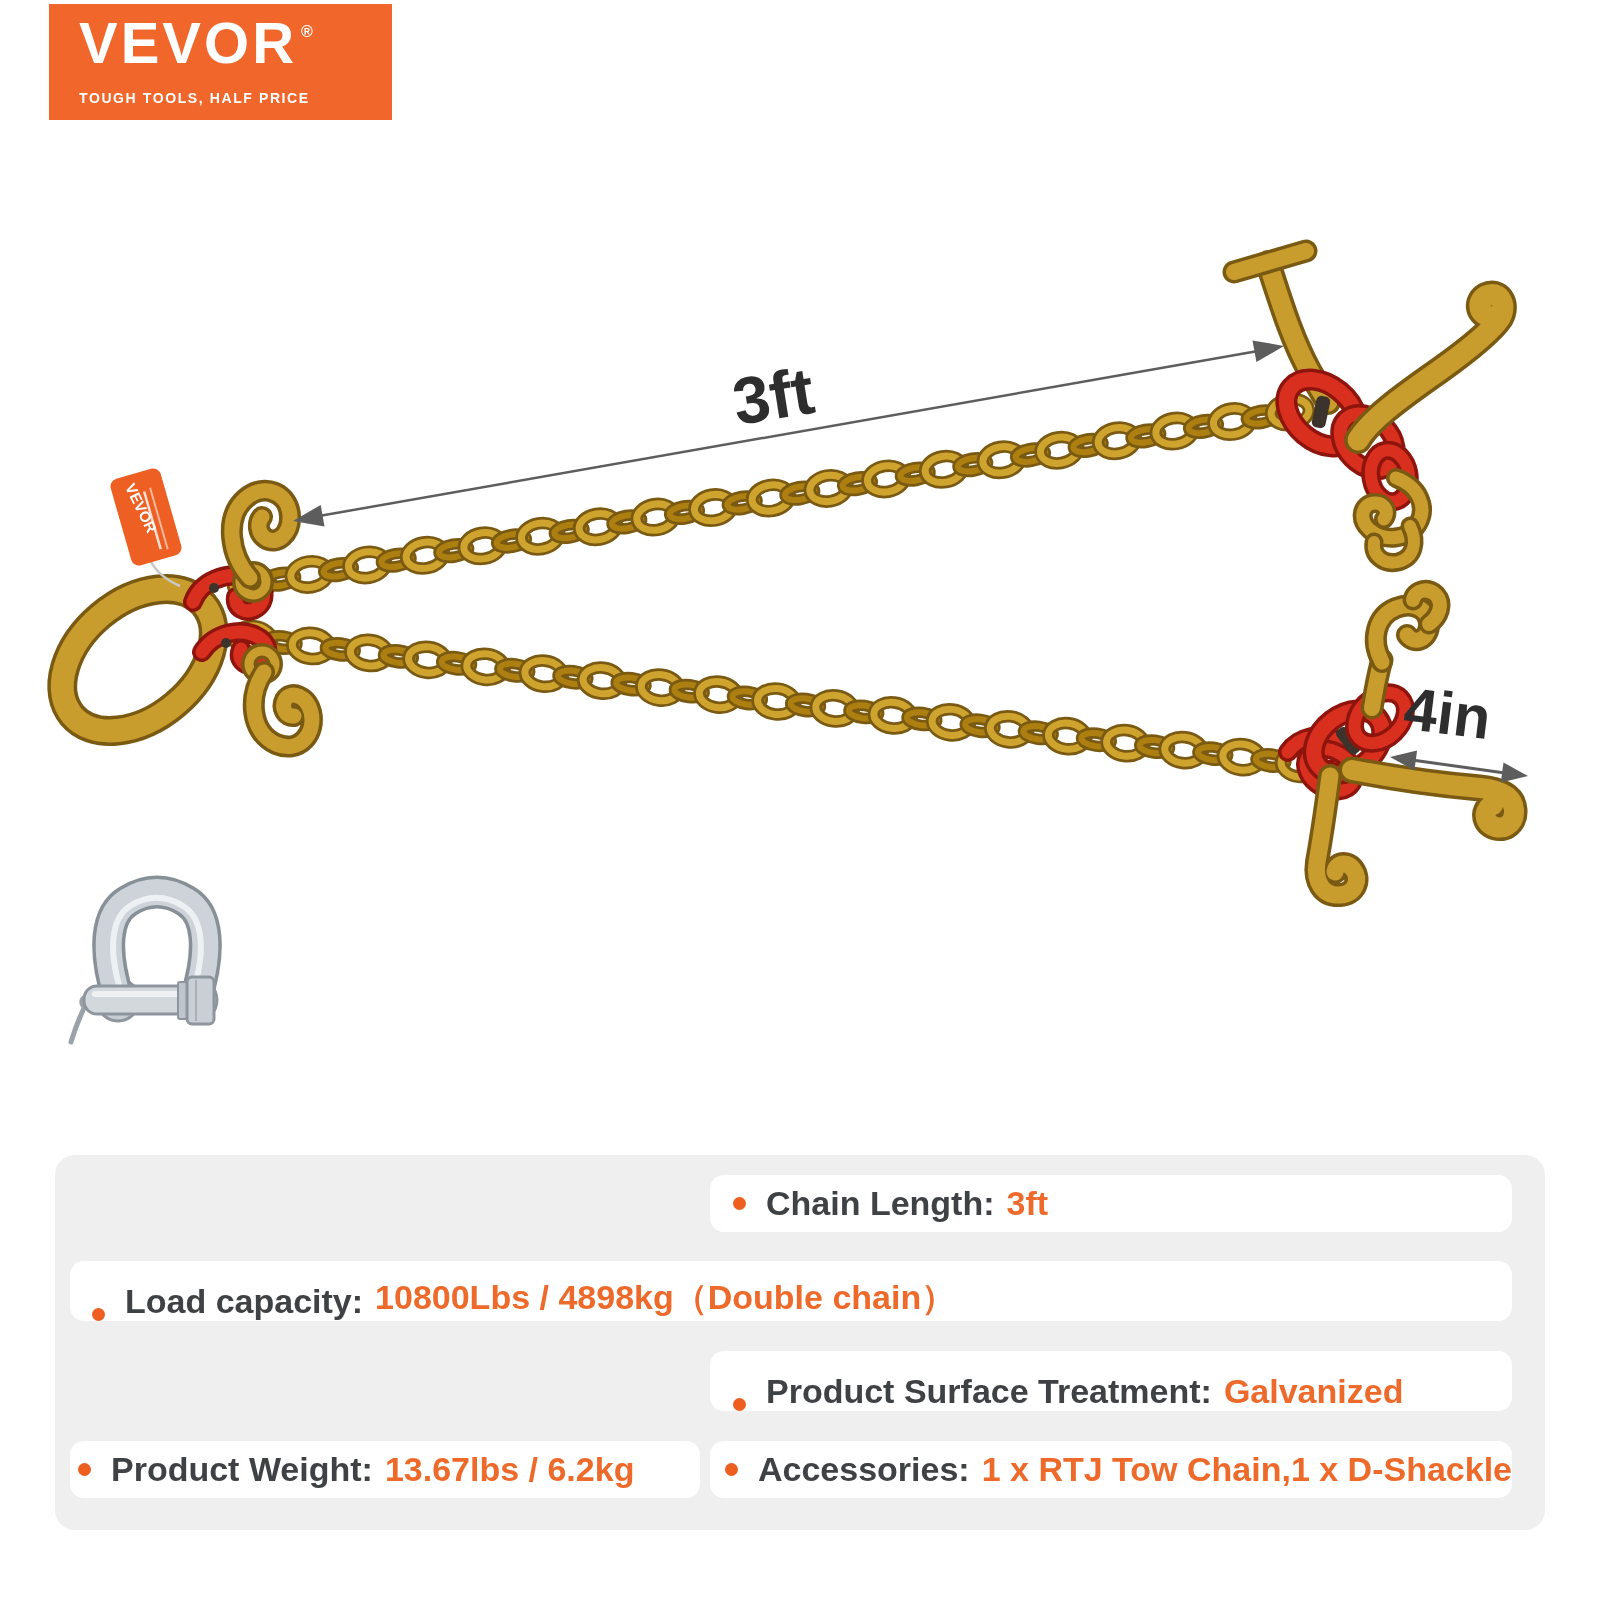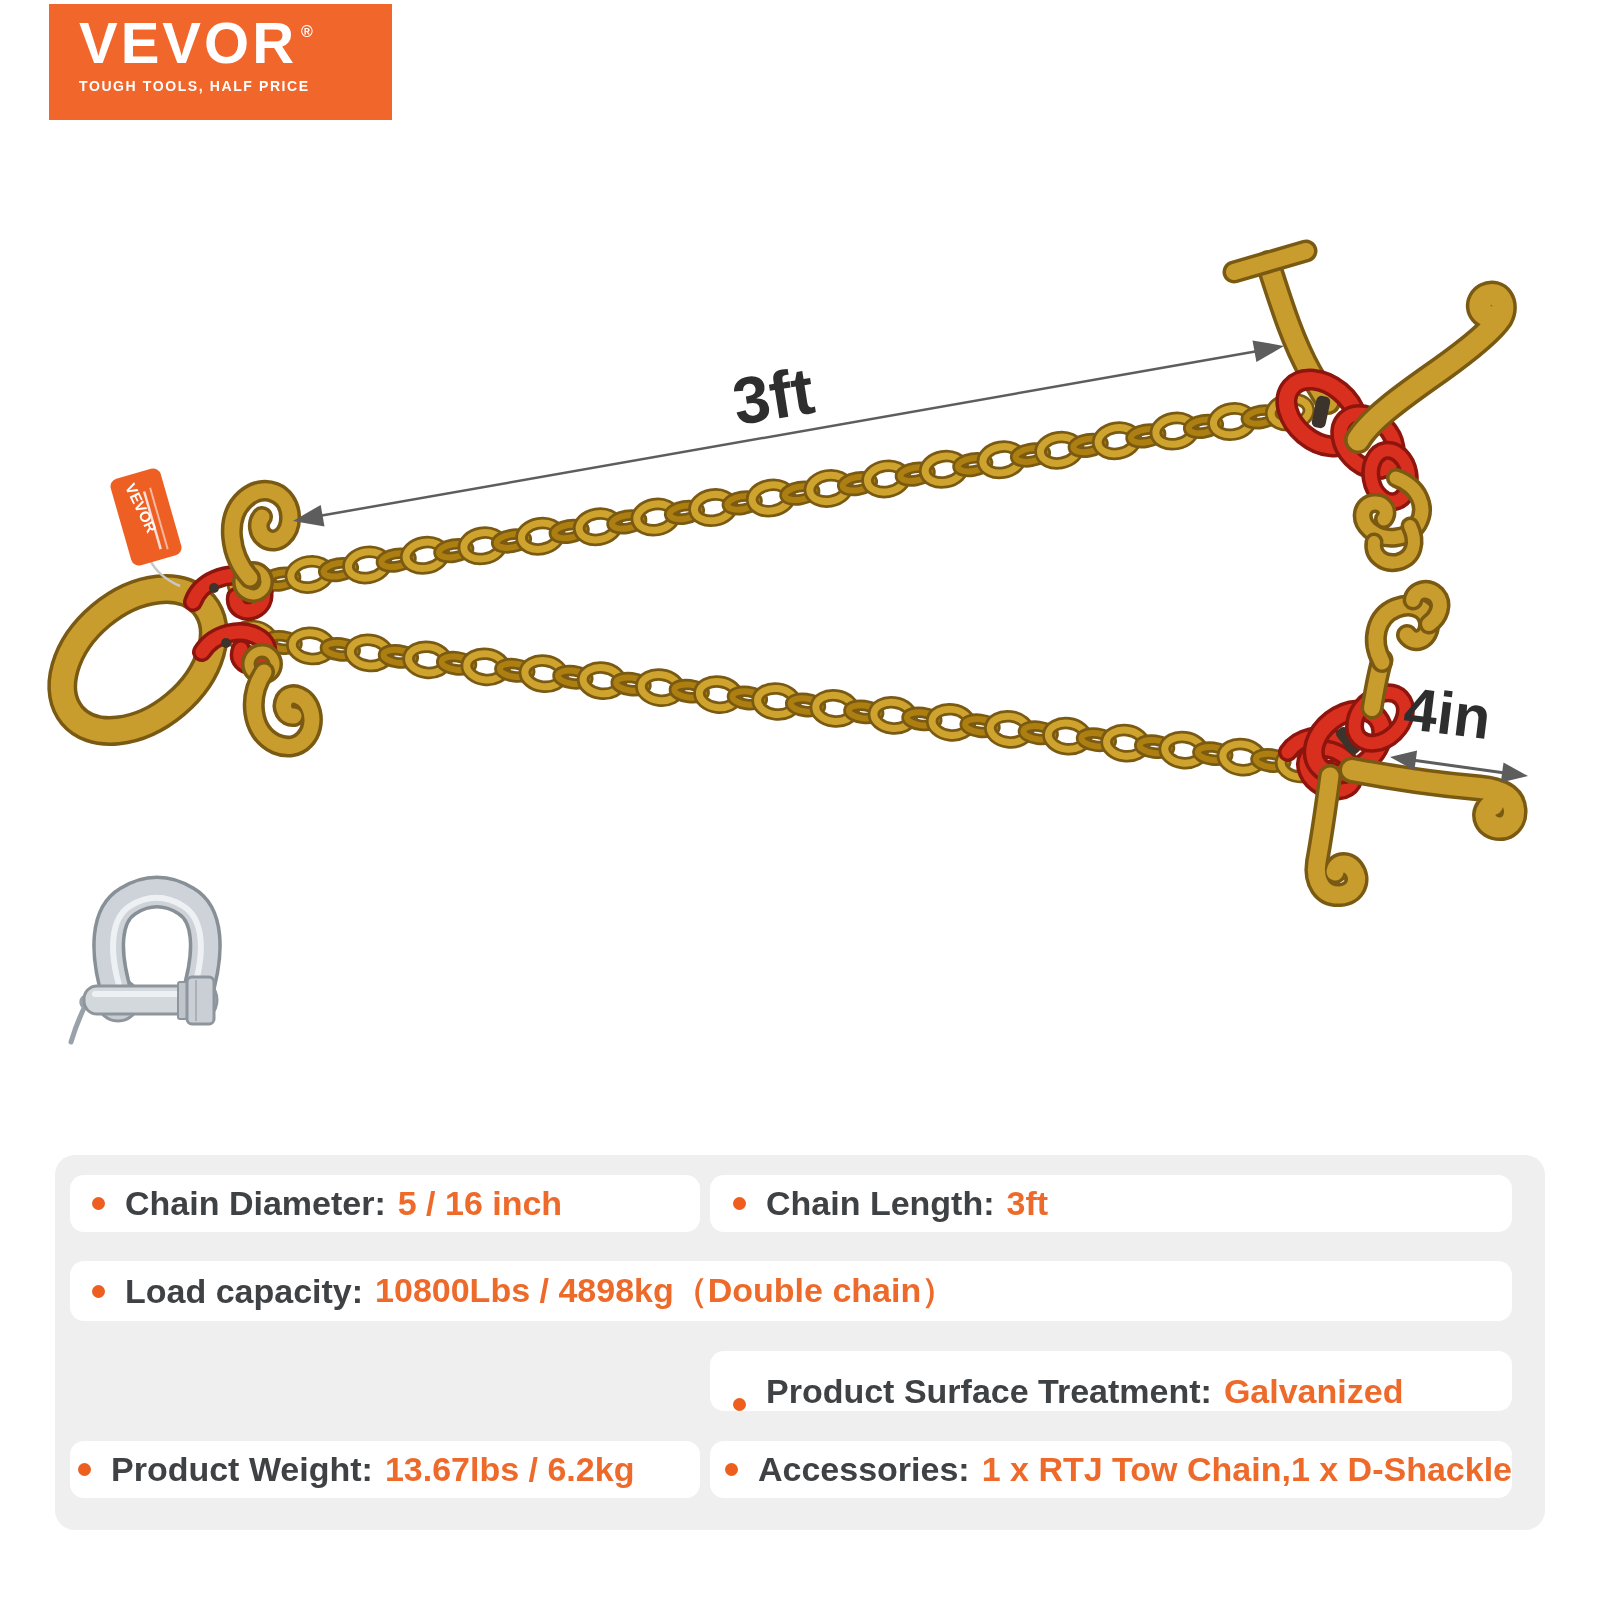--- a/index.html
+++ b/index.html
@@ -8,21 +8,21 @@
     background:#ffffff;font-family:"Liberation Sans", sans-serif;
   }
   
   .logo{
     position:absolute;left:49px;top:4px;width:343px;height:116px;
     background:#f1662b;color:#fff;box-sizing:border-box;padding:10px 4px 0 30px;
   }
   .logo-row{line-height:1;white-space:nowrap;}
   .logo-name{font-size:58px;font-weight:900;letter-spacing:3px;}
   .logo-reg{font-size:16px;font-weight:700;vertical-align:26px;margin-left:4px;}
-  .logo-tag{margin-top:6px;font-size:14px;font-weight:700;letter-spacing:1.6px;white-space:nowrap;}
+  .logo-tag{margin-top:18px;font-size:14px;font-weight:700;letter-spacing:1.6px;white-space:nowrap;}
   
   svg.illus{position:absolute;left:0;top:0;width:1600px;height:1600px;}
   .gold{stroke:#c89d2d;fill:none;stroke-linecap:round;stroke-linejoin:round;}
   .red{stroke:#d92f1e;fill:none;stroke-linecap:round;stroke-linejoin:round;}
   .silver{stroke:#cdd3d9;fill:none;stroke-linecap:round;stroke-linejoin:round;}
   .outline.gold{stroke:#7a5a12;}
   .outline.red{stroke:#8d150d;}
   .outline.silver{stroke:#878f97;}
   .pin{fill:#3b332c;stroke:none;}
   .arrow{stroke:#5d5d5d;fill:none;}
@@ -36,21 +36,21 @@
     background:#efeff0;border-radius:20px;
   }
   .pill{
     position:absolute;background:#ffffff;border-radius:14px;
     display:flex;align-items:center;box-sizing:border-box;
     padding-left:22px;white-space:nowrap;overflow:hidden;
   }
   .pill-r{padding-left:23px;}
   .p00{left:15px;top:20px;width:630px;height:57px;}
   .p01{left:655px;top:20px;width:802px;height:57px;}
-  .p10{left:15px;top:106px;width:1442px;height:60px;}
+  .p10{left:15px;top:106px;width:1442px;height:60px;align-items:flex-end;}
   .p20{left:15px;top:196px;width:630px;height:60px;}
   .p21{left:655px;top:196px;width:802px;height:60px;align-items:flex-end;}
   .p30{left:15px;top:286px;width:630px;height:57px;padding-left:8px;}
   .p31{left:655px;top:286px;width:802px;height:57px;justify-content:flex-end;}
   .dot{width:13px;height:13px;border-radius:50%;background:#ee5f1f;flex:0 0 13px;margin-right:20px;}
   .slabel{font-size:34px;font-weight:700;color:#3f4245;}
   .svalue{font-size:34px;font-weight:700;color:#ed6a2a;margin-left:12px;}
 </style>
 </head>
 <body>
@@ -313,25 +313,20 @@
   <div class="ann ann-4in">4in</div>
 
   <header class="logo">
     <div class="logo-row">
       <span class="logo-name">VEVOR</span><span class="logo-reg">®</span>
     </div>
     <div class="logo-tag">TOUGH TOOLS, HALF PRICE</div>
   </header>
 
   <section class="specs">
-    <div class="pill pill-l p00">
-      <span class="dot"></span>
-      <span class="slabel">Chain Diameter:</span>
-      <span class="svalue">5 / 16 inch</span>
-    </div>
     <div class="pill pill-r p01">
       <span class="dot"></span>
       <span class="slabel">Chain Length:</span>
       <span class="svalue">3ft</span>
     </div>
     <div class="pill pill-l p10">
       <span class="dot"></span>
       <span class="slabel">Load capacity:</span>
       <span class="svalue">10800Lbs / 4898kg（Double chain）</span>
     </div>

